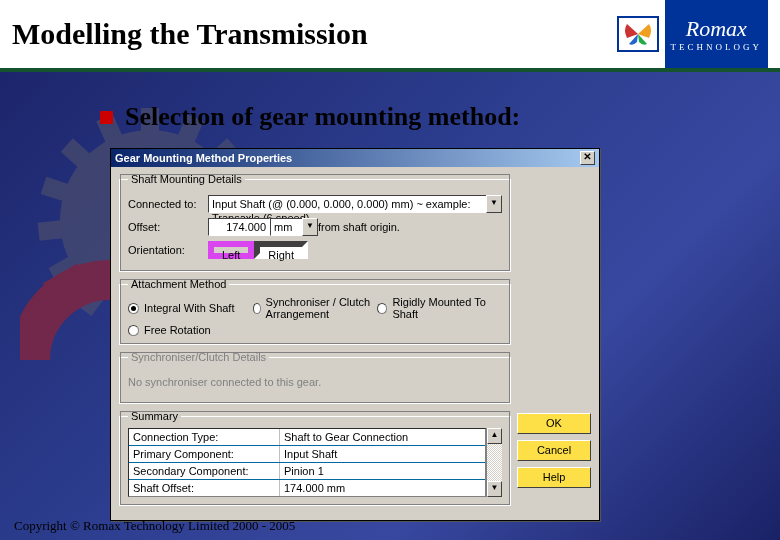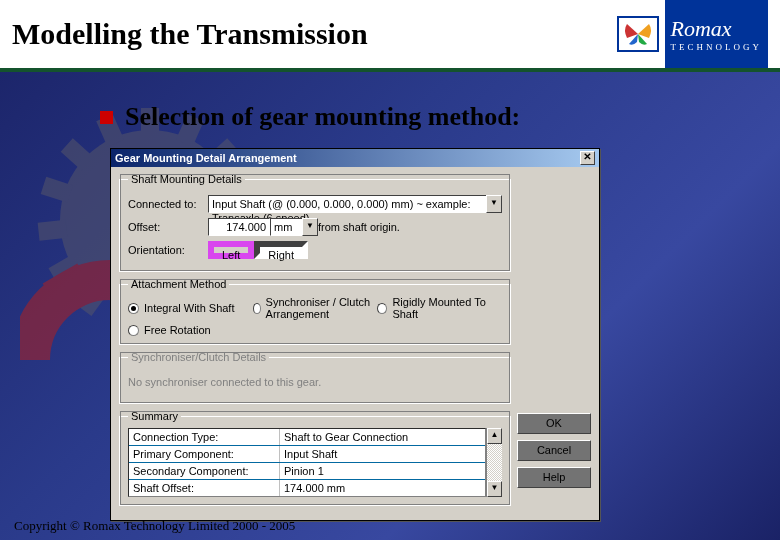--- a/index.html
+++ b/index.html
@@ -13,21 +13,21 @@
     position: absolute; left: 20px; top: 80px; width: 360px; height: 360px;
     opacity: 0.55;
   }
   .header {
     background: #fff; height: 72px; display: flex; align-items: center;
     padding: 0 12px; border-bottom: 4px solid #14532d; position: relative; z-index: 2;
   }
   .title { font-size: 30px; font-weight: bold; flex: 1; }
   .logo { display: flex; align-items: center; gap: 6px; }
   .logo-text { color: #fff; background: #003399; padding: 16px 6px; font-style: italic;
-               font-family: Georgia, serif; font-size: 22px; }
+               font-family: Georgia, serif; font-size: 22px; text-align: center; }
   .logo-text .sub { font-size: 9px; letter-spacing: 3px; display:block; font-style: normal;}
   .logo-badge { width: 42px; height: 36px; background: #fff; border: 2px solid #003399;
                 display: flex; align-items: center; justify-content: center; font-size: 22px;}
   .content { position: relative; z-index: 2; padding: 30px 30px 0 100px; }
   .bullet-row { display: flex; align-items: center; gap: 12px; margin-bottom: 16px; }
   .bullet { width: 13px; height: 13px; background: #cc0000; }
   .bullet-text { font-size: 26px; font-weight: bold; }
   .dialog {
     font-family: "MS Sans Serif", Arial, sans-serif; font-size: 11px;
     background: #d4d0c8; border: 1px solid #000; width: 490px;
@@ -75,21 +75,21 @@
   .toggle.pressed { border-color:#404040; border-right-color:#fff; border-bottom-color:#fff;
                     background:#fff; }
   .radio-grid { display:grid; grid-template-columns: 1fr 1fr 1fr; row-gap:4px; }
   .radio { display:flex; align-items:center; gap:5px; }
   .rcircle { width:11px; height:11px; border-radius:50%; background:#fff;
              border:1px solid #808080; border-top-color:#404040; border-left-color:#404040;
              display:flex; align-items:center; justify-content:center;}
   .rcircle .dot{ width:5px; height:5px; border-radius:50%; background:#000;}
   .disabled { color: #808080; }
   .btn {
-    height: 21px; background:#737373; border:1px solid #fff;
+    height: 21px; background:#fde047; border:1px solid #fff;
     border-right-color:#404040; border-bottom-color:#404040; font-size:11px;
     text-align:center; line-height:18px;
   }
   .summary-box { background:#fff; border:1px inset #808080; }
   .sumrow { display:flex; border-bottom:1px solid #0369a1; }
   .sumrow:last-child{border-bottom:none;}
   .sumk { width: 150px; padding:2px 4px; }
   .sumv { flex:1; padding:2px 4px; }
   .sumsep { width:1px; background:#c0c0c0; }
   .scrollbar { width:16px; background:#d4d0c8; border-left:1px solid #808080;
@@ -162,21 +162,21 @@
 </div>
 
 <div class="content">
   <div class="bullet-row">
     <div class="bullet"></div>
     <div class="bullet-text">Selection of gear mounting method:</div>
   </div>
 
   <div class="dialog">
     <div class="titlebar">
-      <span>Gear Mounting Detail Arrangement</span>
+      <span>Gear Mounting Method Properties</span>
       <span class="spacer"></span>
       <div class="close-btn">✕</div>
     </div>
     <div class="dlg-body">
       <div class="dlg-left">
 
         <fieldset>
           <legend>Shaft Mounting Details</legend>
           <div class="row">
             <div class="lbl">Connected to:</div>

